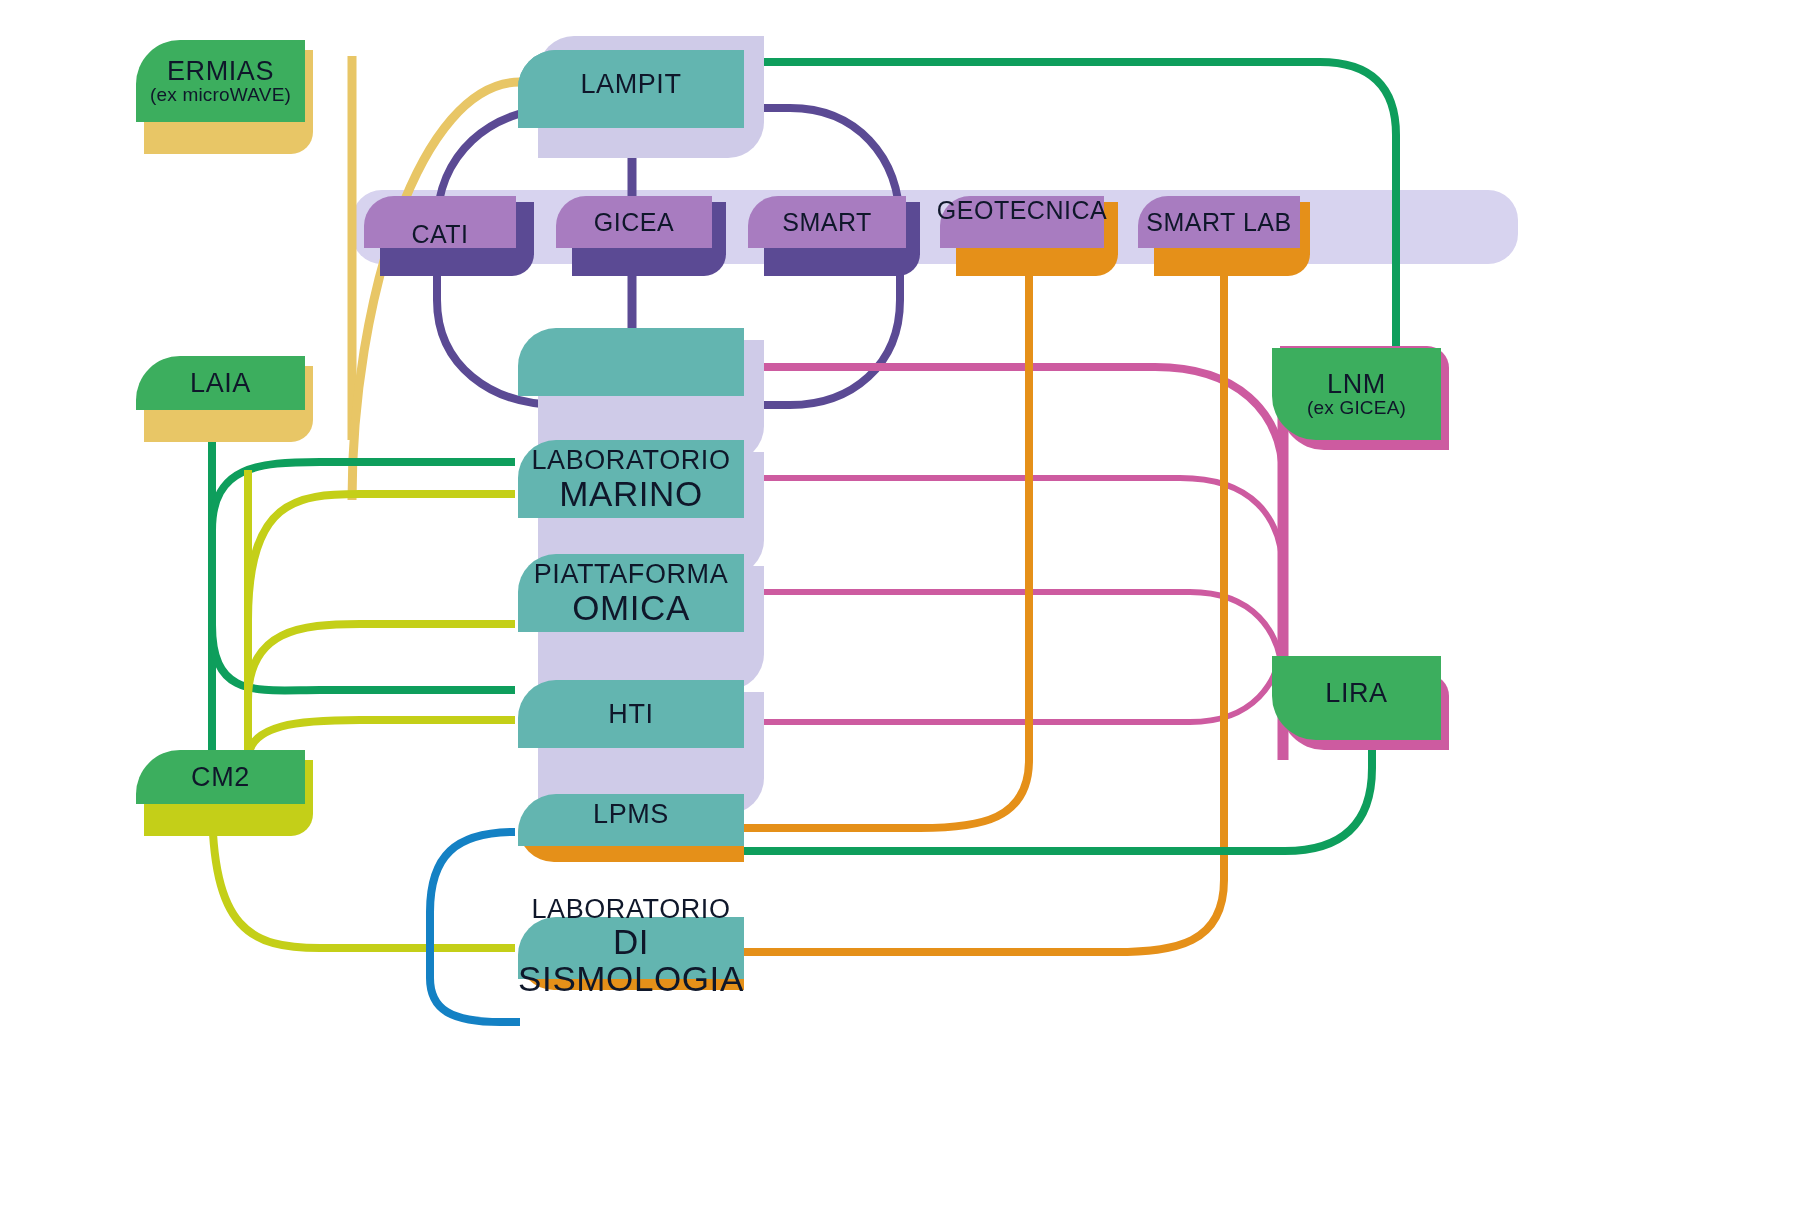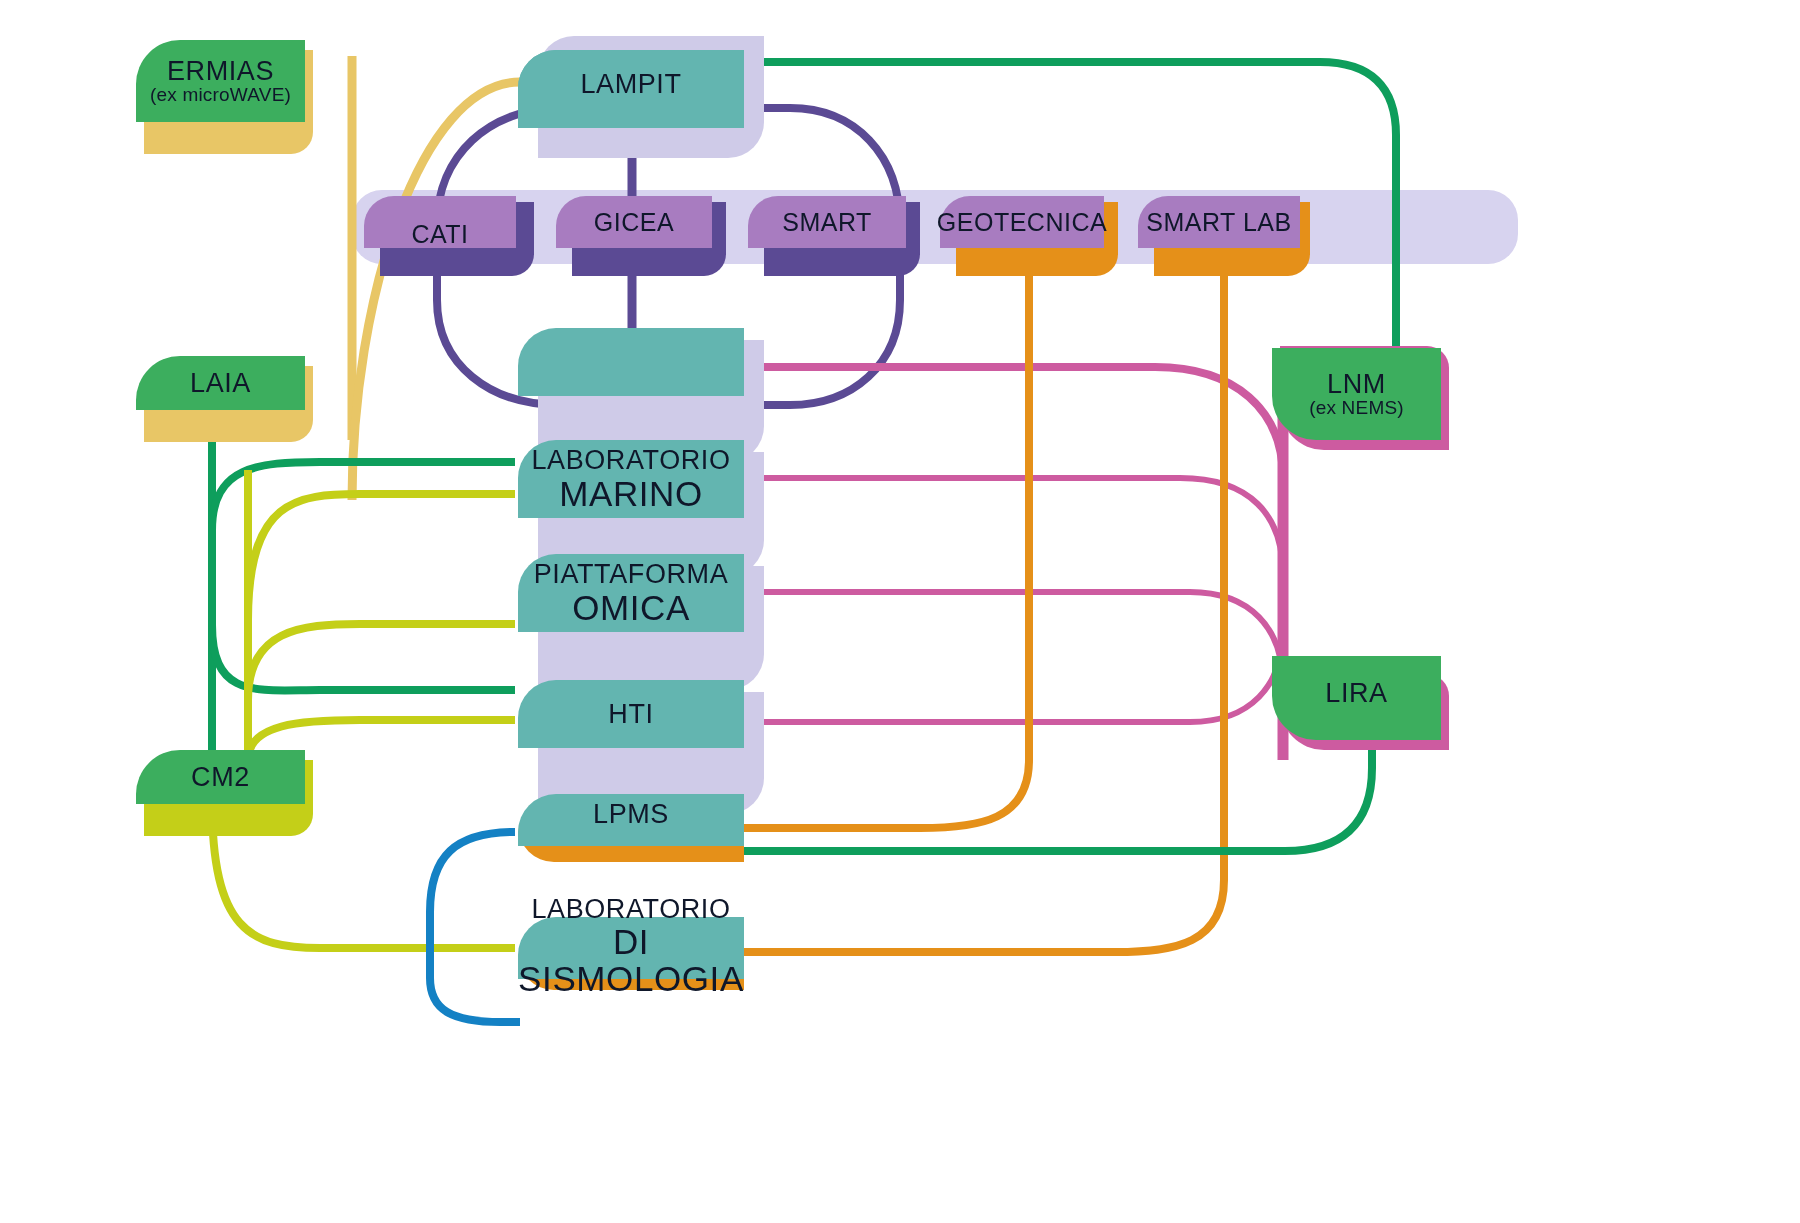--- a/index.html
+++ b/index.html
@@ -197,38 +197,38 @@
 
   <div class="nodelabel t-purple" style="left:364px;top:208px;width:152px;height:52px;">
     <span class="l1">CATI</span>
   </div>
   <div class="nodelabel t-purple" style="left:556px;top:196px;width:156px;height:52px;">
     <span class="l1">GICEA</span>
   </div>
   <div class="nodelabel t-purple" style="left:748px;top:196px;width:158px;height:52px;">
     <span class="l1">SMART</span>
   </div>
-  <div class="nodelabel t-purple" style="left:940px;top:192px;width:164px;height:60px;text-align:right;">
+  <div class="nodelabel t-purple" style="left:940px;top:180px;width:164px;height:60px;text-align:right;">
     <span class="l1">GEOTECNICA</span>
   </div>
   <div class="nodelabel t-purple" style="left:1138px;top:196px;width:162px;height:52px;">
     <span class="l1">SMART LAB</span>
   </div>
 
   <div class="nodelabel t-green" style="left:136px;top:40px;width:169px;height:82px;">
     <span class="l1">ERMIAS</span>
     <span class="l2">(ex microWAVE)</span>
   </div>
   <div class="nodelabel t-green" style="left:136px;top:356px;width:169px;height:54px;">
     <span class="l1">LAIA</span>
   </div>
   <div class="nodelabel t-green" style="left:136px;top:750px;width:169px;height:54px;">
     <span class="l1">CM2</span>
   </div>
   <div class="nodelabel t-green" style="left:1272px;top:348px;width:169px;height:92px;">
     <span class="l1">LNM</span>
-    <span class="l2">(ex NEMS)</span>
+    <span class="l2">(ex GICEA)</span>
   </div>
   <div class="nodelabel t-green" style="left:1272px;top:656px;width:169px;height:74px;">
     <span class="l1">LIRA</span>
   </div>
 
 </div>
 
 </body></html>

